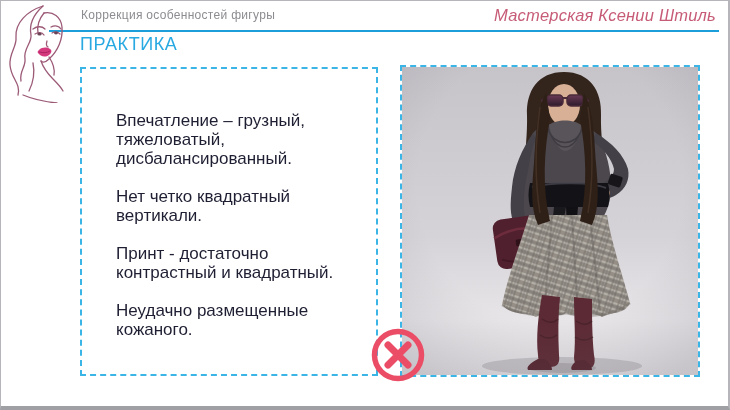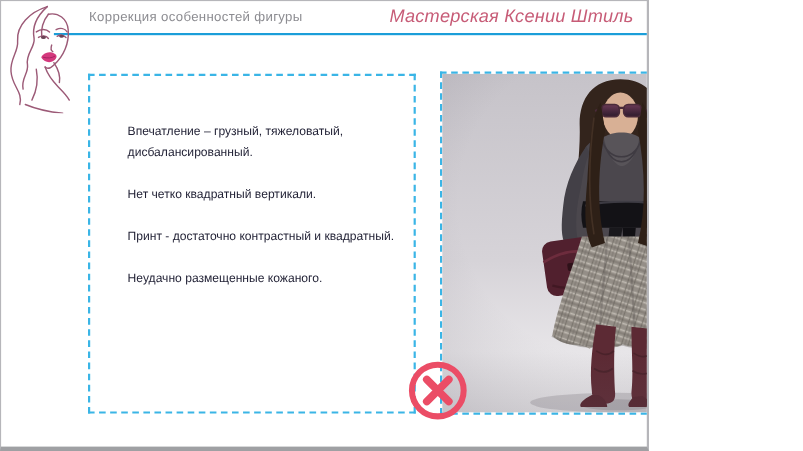--- a/index.html
+++ b/index.html
@@ -1,17 +1,17 @@
 <!DOCTYPE html>
 <html><head>
 <meta charset="utf-8">
 <style>
   html,body { margin:0; padding:0; background:#ffffff; font-family:"Liberation Sans", sans-serif; }
   .slide {
-    position:relative; width:590px; height:410px; box-sizing:border-box;
+    position:relative; width:730px; height:410px; box-sizing:border-box;
     background:#ffffff;
     border:1px solid #b6b6ba; border-right-width:2px; border-bottom:4px solid #9fa0a3;
     overflow:hidden;
   }
   .logo { position:absolute; left:2px; top:2px; width:72px; height:100px; z-index:2; }
   .hdr-sub {
     position:absolute; left:80px; top:7px; font-size:12px; color:#8c8c91; letter-spacing:.3px;
   }
   .brand {
     position:absolute; right:12px; top:5px; font-family:Liberation Sans, sans-serif; font-style:italic;
@@ -19,21 +19,21 @@
   }
   .hdr-line { position:absolute; left:48px; top:29px; width:670px; height:2px; background:#1b9ed9; }
   .title {
     position:absolute; left:79px; top:33px; margin:0; font-size:18px; font-weight:400;
     color:#29a9e1; letter-spacing:.6px;
   }
   .textbox {
     position:absolute; left:79px; top:66px; width:298px; height:309px; box-sizing:border-box;
     border:2px dashed #3ab5e6; padding:42px 14px 0 34px;
   }
-  .textbox p { margin:0 0 19px 0; font-size:11px; line-height:19px; color:#1f1f33; }
+  .textbox p { margin:0 0 19px 0; font-size:17px; line-height:19px; color:#1f1f33; }
   .photo {
     position:absolute; left:399px; top:64px; width:300px; height:312px; box-sizing:border-box;
     border:2px dashed #3ab5e6;
   }
   .photo svg { display:block; width:100%; height:100%; }
   .xmark { position:absolute; left:368px; top:325px; width:58px; height:58px; z-index:3; }
 </style>
 </head>
 <body>
 
@@ -59,20 +59,21 @@
       <ellipse cx="36.5" cy="31" rx="2.2" ry="1.5" fill="#6b4456"></ellipse>
       <ellipse cx="53" cy="30" rx="2" ry="1.4" fill="#6b4456"></ellipse>
       <path d="M36,47 C39,44 44,44 47,46 C49,47 49,50 46,52 C42,55 37,53 35,50 C34,49 35,48 36,47 Z" fill="#d4397d"></path>
       <path d="M36,49 C40,50 44,50 47,48" stroke="#a02060" stroke-width="0.8"></path>
     </svg>
   </div>
 
   <div class="hdr-sub">Коррекция особенностей фигуры</div>
   <div class="brand">Мастерская Ксении Штиль</div>
   <div class="hdr-line"></div>
+  <h1 class="title">ПРАКТИКА</h1>
 
   <div class="textbox">
     <p>Впечатление – грузный, тяжеловатый, дисбалансированный.</p>
     <p>Нет четко квадратный вертикали.</p>
     <p>Принт - достаточно контрастный и квадратный.</p>
     <p>Неудачно размещенные кожаного.</p>
   </div>
 
   <div class="photo" title="Женщина в сером свитере с хомутом, широком чёрном кожаном поясе, серой клетчатой юбке, бордовых сапогах, с бордовой сумкой, в солнцезащитных очках">
     <svg viewBox="0 0 296 308" preserveAspectRatio="none">

